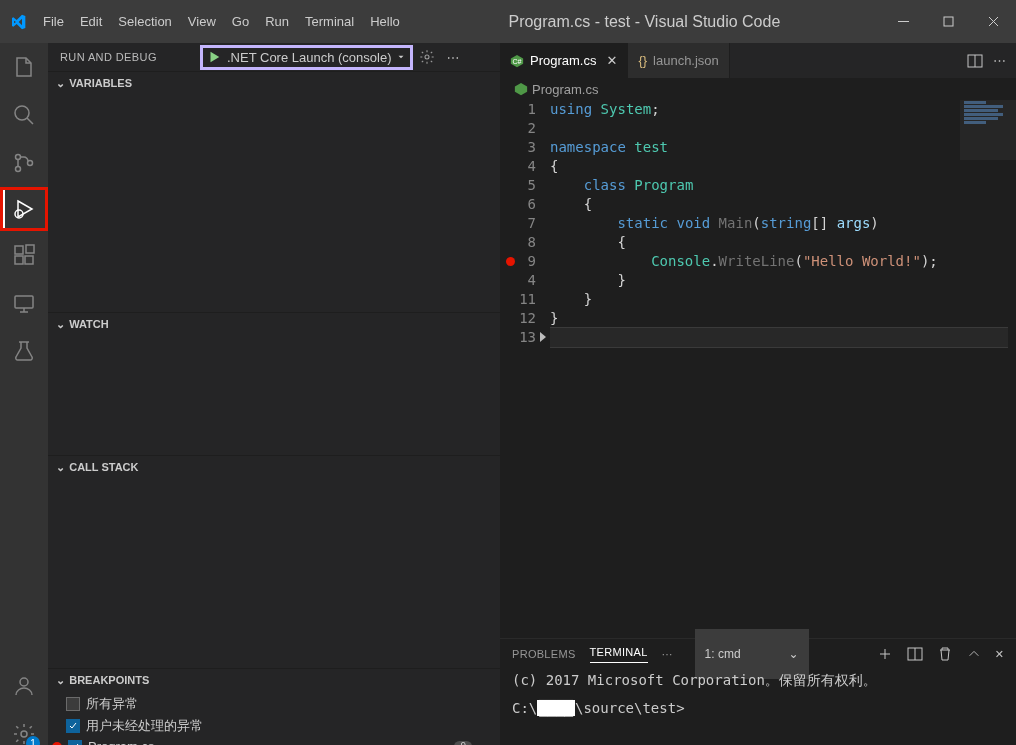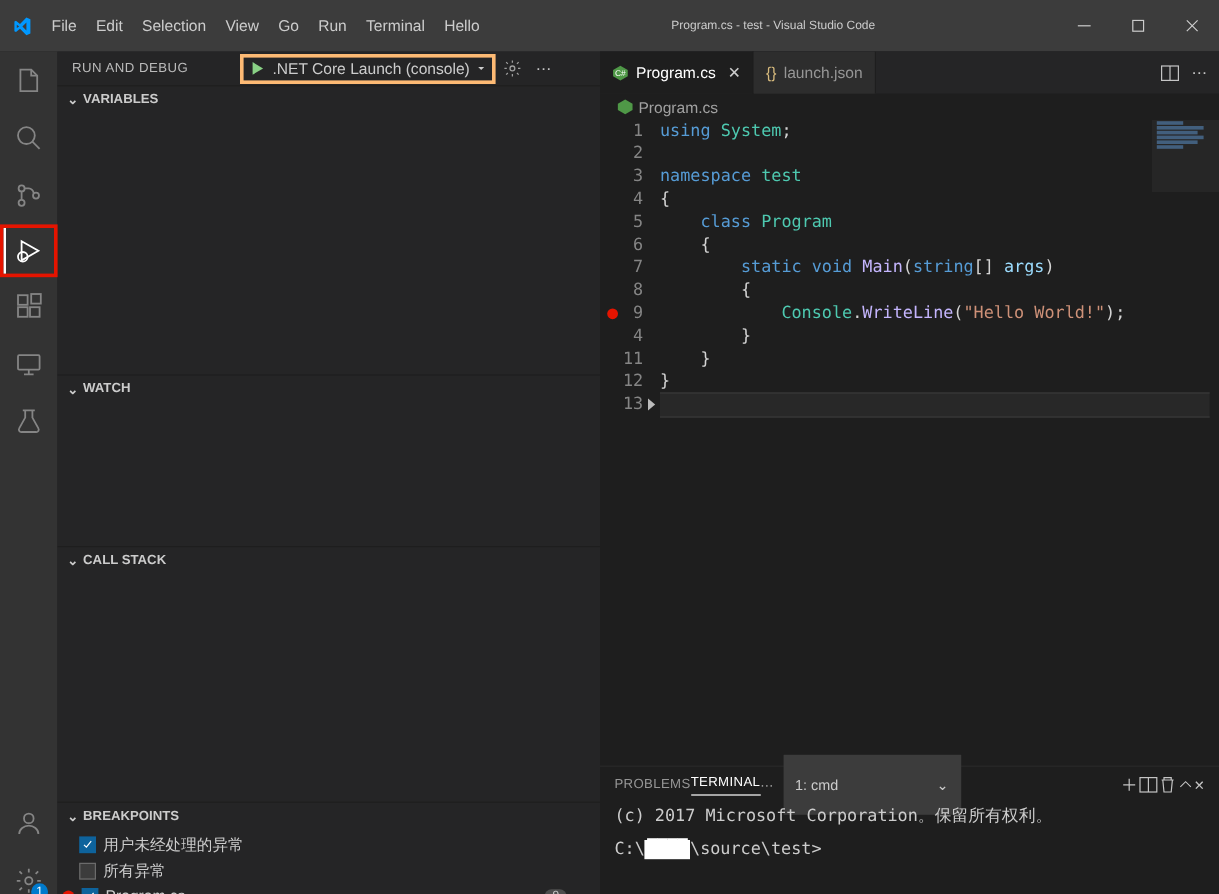--- a/index.html
+++ b/index.html
@@ -2,38 +2,38 @@
 <html><head>
 <meta charset="utf-8">
 <style>
 * { margin:0; padding:0; box-sizing:border-box; }
 body { font-family:"Segoe UI",Arial,sans-serif; font-size:13px; background:#1e1e1e; color:#ccc; overflow:hidden; width:1016px; height:745px; }
 
 .titlebar { height:43px; background:#3c3c3c; display:flex; align-items:center; color:#ccc; }
 .titlebar .logo { width:35px; display:flex; justify-content:center; align-items:center; }
 .menubar { display:flex; }
 .menubar .item { padding:0 8px; height:30px; display:flex; align-items:center; cursor:pointer; }
-.titlebar .title { flex:1; text-align:center; color:#ccc; font-size:10px; }
+.titlebar .title { flex:1; text-align:center; color:#ccc; font-size:16px; }
 .win-controls { display:flex; }
 .win-controls .btn { width:45px; height:30px; display:flex; justify-content:center; align-items:center; cursor:pointer; }
 
 .main { display:flex; height:715px; }
 .activitybar { width:48px; background:#333; display:flex; flex-direction:column; justify-content:space-between; }
 .activitybar .top,.activitybar .bottom { display:flex; flex-direction:column; }
 .activitybar .aicon { height:48px; display:flex; justify-content:center; align-items:center; cursor:pointer; color:#858585; position:relative; }
 .activitybar .aicon.selected { color:#fff; }
 .activitybar .aicon.selected::before { content:""; position:absolute; left:0; top:0; width:2px; height:100%; background:#fff; }
 .activitybar .aicon.redbox { border:3px solid #e51400; height:44px; }
 .activitybar .badge { position:absolute; bottom:8px; right:8px; background:#007acc; color:#fff; border-radius:10px; font-size:10px; min-width:14px; height:14px; display:flex; justify-content:center; align-items:center; padding:0 3px; }
 
 .sidebar { width:452px; background:#252526; display:flex; flex-direction:column; }
 .sidebar-header { height:35px; display:flex; align-items:center; padding:0 12px; }
 .sidebar-title { font-size:11px; color:#bbb; letter-spacing:.4px; flex:0 0 auto; width:140px; }
 .launch-area { flex:1; display:flex; align-items:center; gap:6px; }
-.launch-box { border:3px solid #fdba74; display:flex; align-items:center; padding:2px 4px; gap:6px; }
+.launch-box { border:3px solid #c4b5fd; display:flex; align-items:center; padding:2px 4px; gap:6px; }
 .launch-play { color:#89d185; }
 .launch-select { display:flex; align-items:center; gap:4px; color:#ccc; cursor:pointer; }
 .gear-icon { color:#9e9e9e; cursor:pointer; }
 .more-icon { color:#c5c5c5; cursor:pointer; margin-left:6px; }
 
 .pane { border-top:1px solid #1e1e1e; }
 .pane-header { height:22px; display:flex; align-items:center; padding:0 8px; gap:4px; font-size:11px; font-weight:600; color:#ccc; cursor:pointer; }
 .pane-body { padding:2px 0; }
 .pane.var .pane-body { height:218px; }
 .pane.watch .pane-body { height:120px; }
@@ -57,35 +57,35 @@
 .editor-body { flex:1; display:flex; position:relative; font-family:Consolas,monospace; font-size:14px; overflow:hidden; }
 .gutter { width:50px; text-align:right; color:#858585; padding-right:14px; }
 .gutter .ln { height:19px; line-height:19px; position:relative; }
 .gutter .ln.bp::before { content:""; position:absolute; left:6px; top:5px; width:9px; height:9px; background:#e51400; border-radius:50%; }
 .gutter .ln.cur::after { content:""; position:absolute; right:-10px; top:4px; width:0; height:0; border-top:5px solid transparent; border-bottom:5px solid transparent; border-left:6px solid #bbb; }
 .code { flex:1; white-space:pre; line-height:19px; padding-right:8px; position:relative; }
 .code .line { height:19px; }
 .code .line.cur { background:#282828; border:1px solid #3a3a3a; border-left:none; border-right:none; box-sizing:content-box; margin-top:-1px; }
 .tk-kw { color:#569cd6; }
 .tk-type { color:#4ec9b0; }
-.tk-fn { color:#c4b5fd; }
+.tk-fn { color:#737373; }
 .tk-str { color:#ce9178; }
 .tk-id { color:#9cdcfe; }
 .tk-punc { color:#d4d4d4; }
 .minimap { position:absolute; top:0; right:0; width:56px; height:60px; background:#2c2c2c; opacity:.6; }
 .minimap .mline { height:3px; margin:1px 4px; background:#5a8abd; }
 .minimap .mline.s2 { width:40%; }
 .minimap .mline.s3 { width:60%; }
 .minimap .mline.s4 { width:70%; }
 
 .panel { height:120px; background:#1e1e1e; border-top:1px solid #2a2a2a; display:flex; flex-direction:column; }
-.panel-tabs { height:30px; display:flex; align-items:center; padding:0 12px; color:#969696; font-size:11px; }
+.panel-tabs { height:30px; display:flex; align-items:center; gap:14px; padding:0 12px; color:#969696; font-size:11px; }
 .panel-tabs .ptab { cursor:pointer; letter-spacing:.3px; }
 .panel-tabs .ptab.active { color:#fff; border-bottom:1px solid #fff; padding-bottom:4px; }
-.panel-tabs .term-select { background:#3c3c3c; color:#ccc; padding:18px 10px; display:flex; align-items:center; gap:6px; cursor:pointer; margin-left:8px; font-size:12px; width:148px; justify-content:space-between; }
+.panel-tabs .term-select { background:#3c3c3c; color:#ccc; padding:18px 10px; display:flex; align-items:center; gap:6px; cursor:pointer; margin-left:8px; font-size:12px; width:114px; justify-content:space-between; }
 .panel-tabs .picon { cursor:pointer; color:#c5c5c5; }
 .panel-tabs .spacer { flex:1; }
 .panel-body { flex:1; font-family:Consolas,monospace; font-size:14px; padding:2px 12px; color:#ccc; line-height:18px; }
 .panel-body .path-hidden { background:#fff; color:#fff; padding:0 2px; }
 svg { display:block; }
 </style>
 </head>
 <body>
 
 <div class="titlebar">
@@ -238,30 +238,30 @@
         </div>
       <div class="pane-body"></div>
     </div>
     <div class="pane bp">
       <div class="pane-header">
           <span>⌄</span>
           <span>BREAKPOINTS</span>
         </div>
       <div class="pane-body" id="bp-list">
           <div class="bp-item">
+            <span class="bp-check unchecked"></span>
+            <span>所有异常</span>
+          </div>
+          <div class="bp-item">
             <span class="bp-check ">
               <svg width="10" height="10">
                 <path d="M2 5l2 2 4-5" stroke="#fff" fill="none"></path>
               </svg>
             </span>
             <span>用户未经处理的异常</span>
-          </div>
-          <div class="bp-item">
-            <span class="bp-check unchecked"></span>
-            <span>所有异常</span>
           </div>
           <div class="bp-item">
             <span class="bp-dot"></span>
             <span class="bp-check ">
               <svg width="10" height="10">
                 <path d="M2 5l2 2 4-5" stroke="#fff" fill="none"></path>
               </svg>
             </span>
             <span>Program.cs</span>
             <span class="bp-count">9</span>

